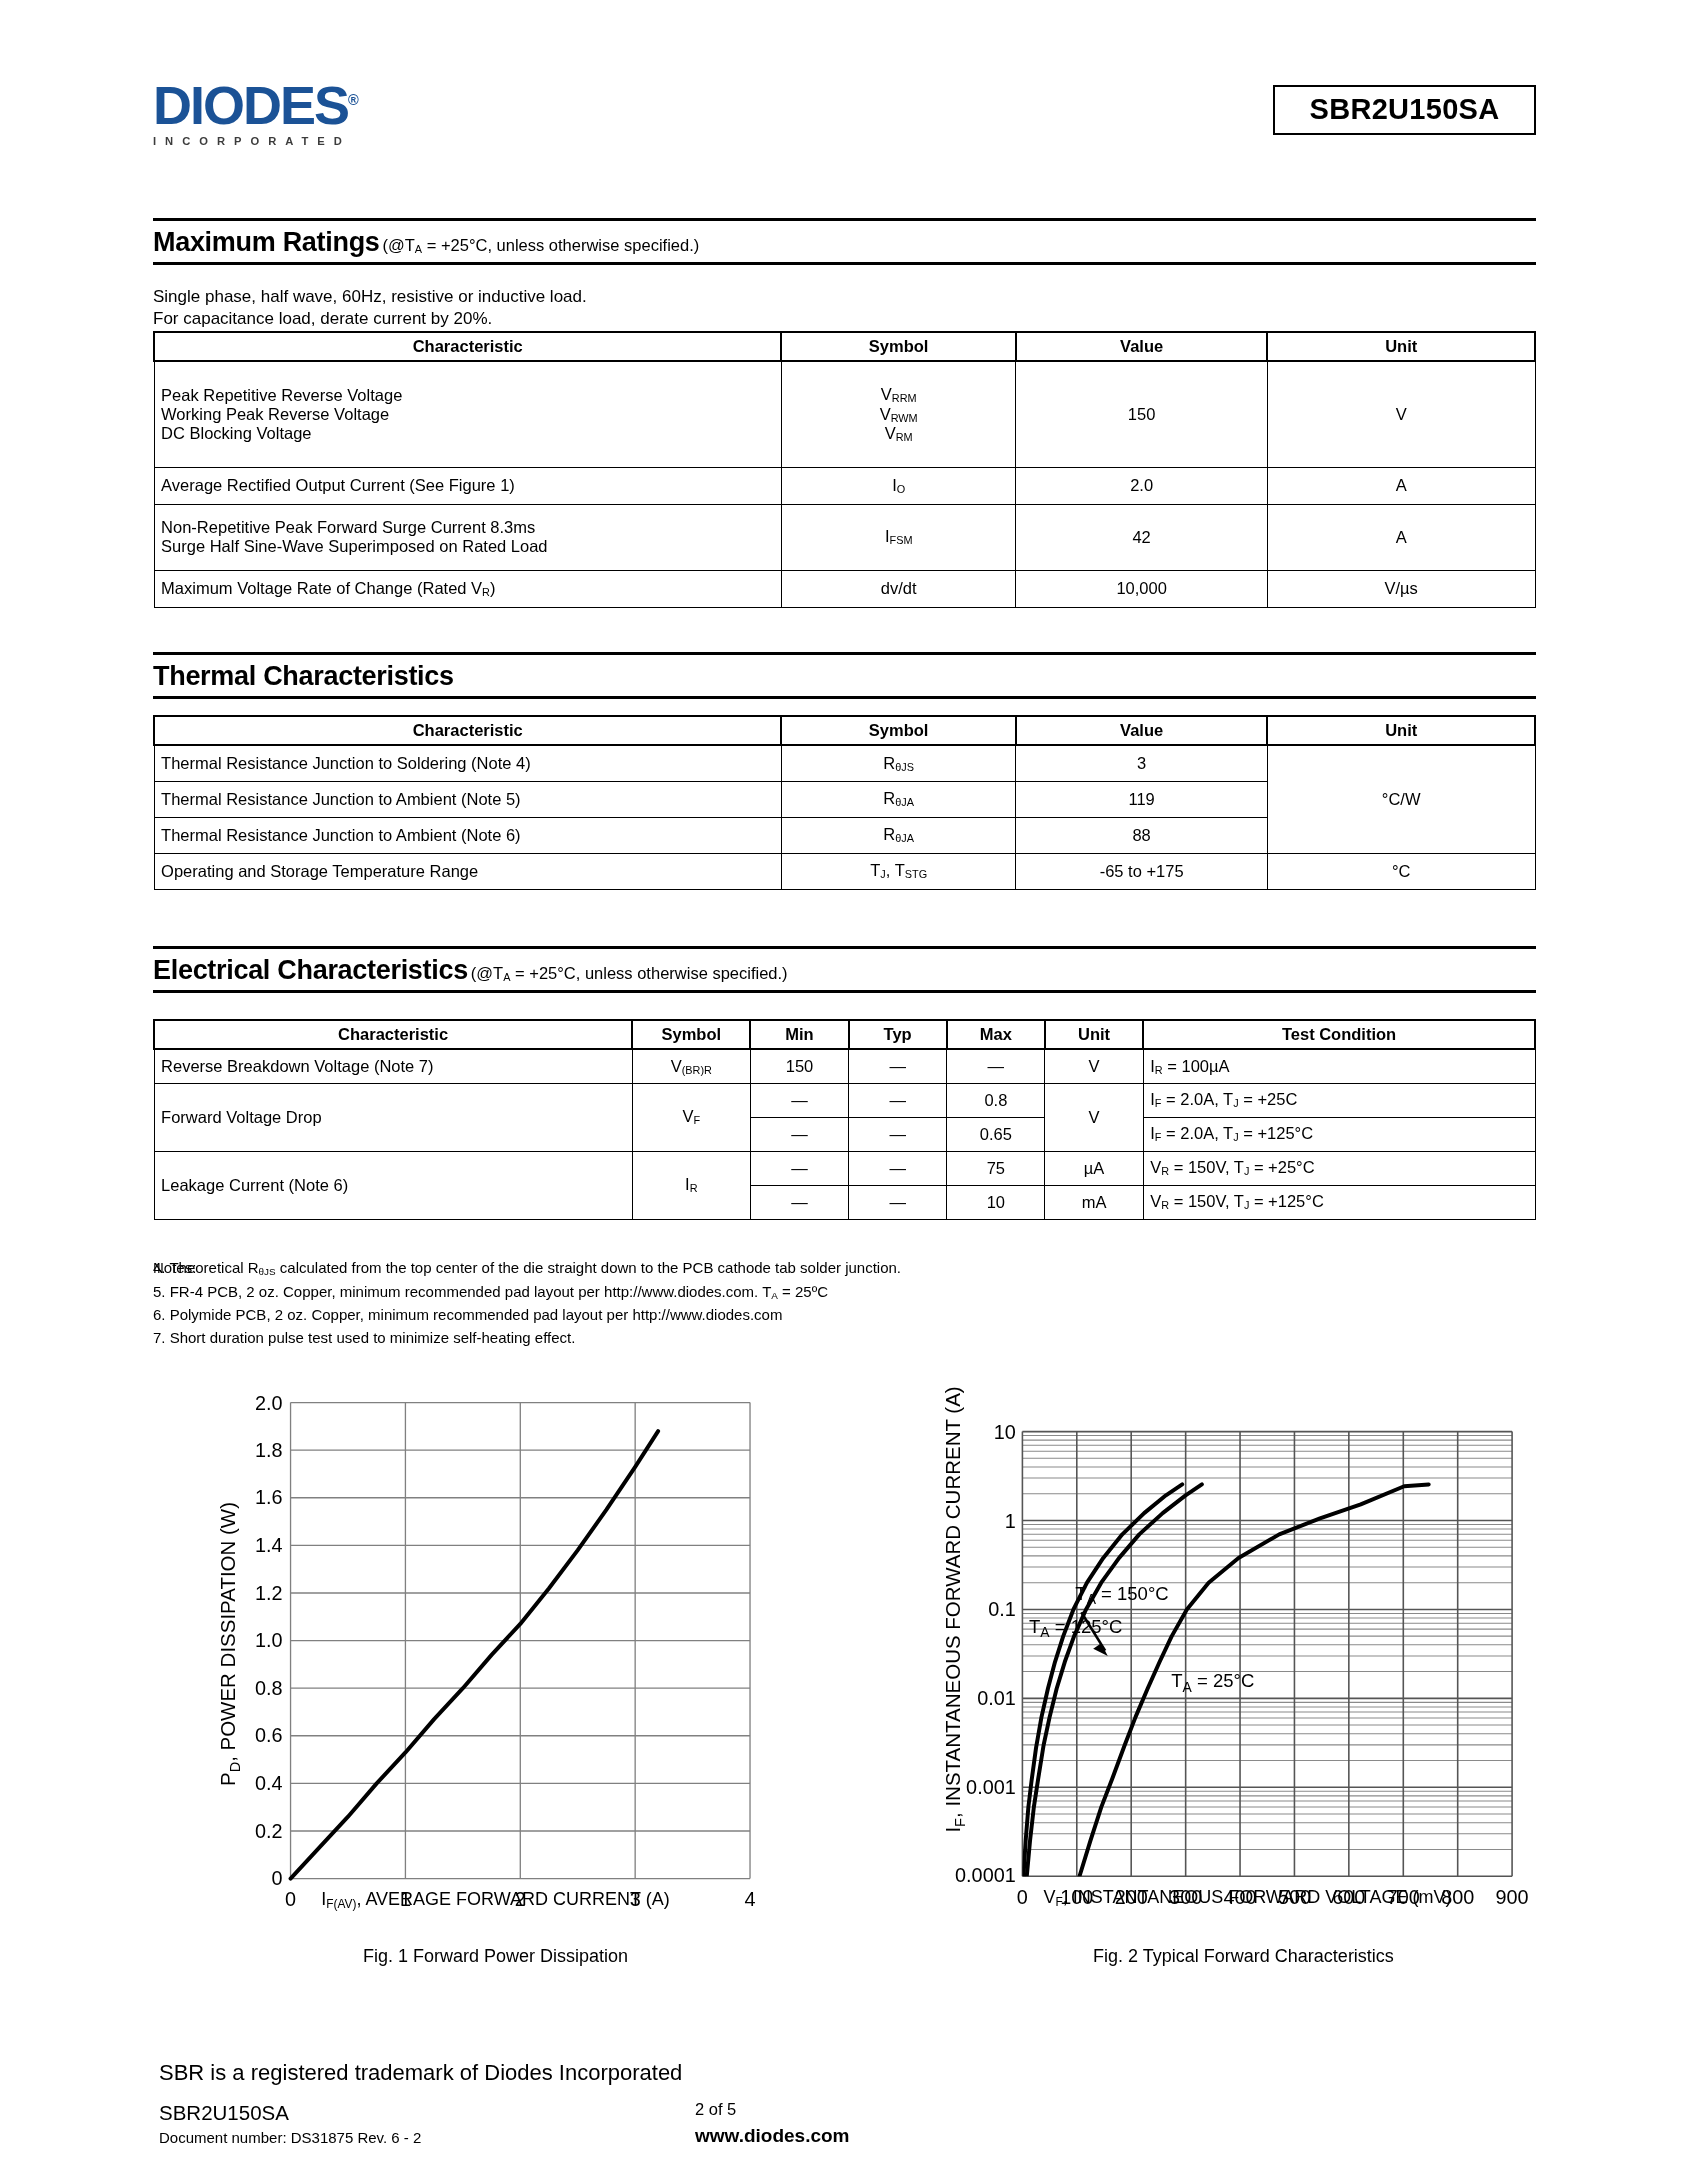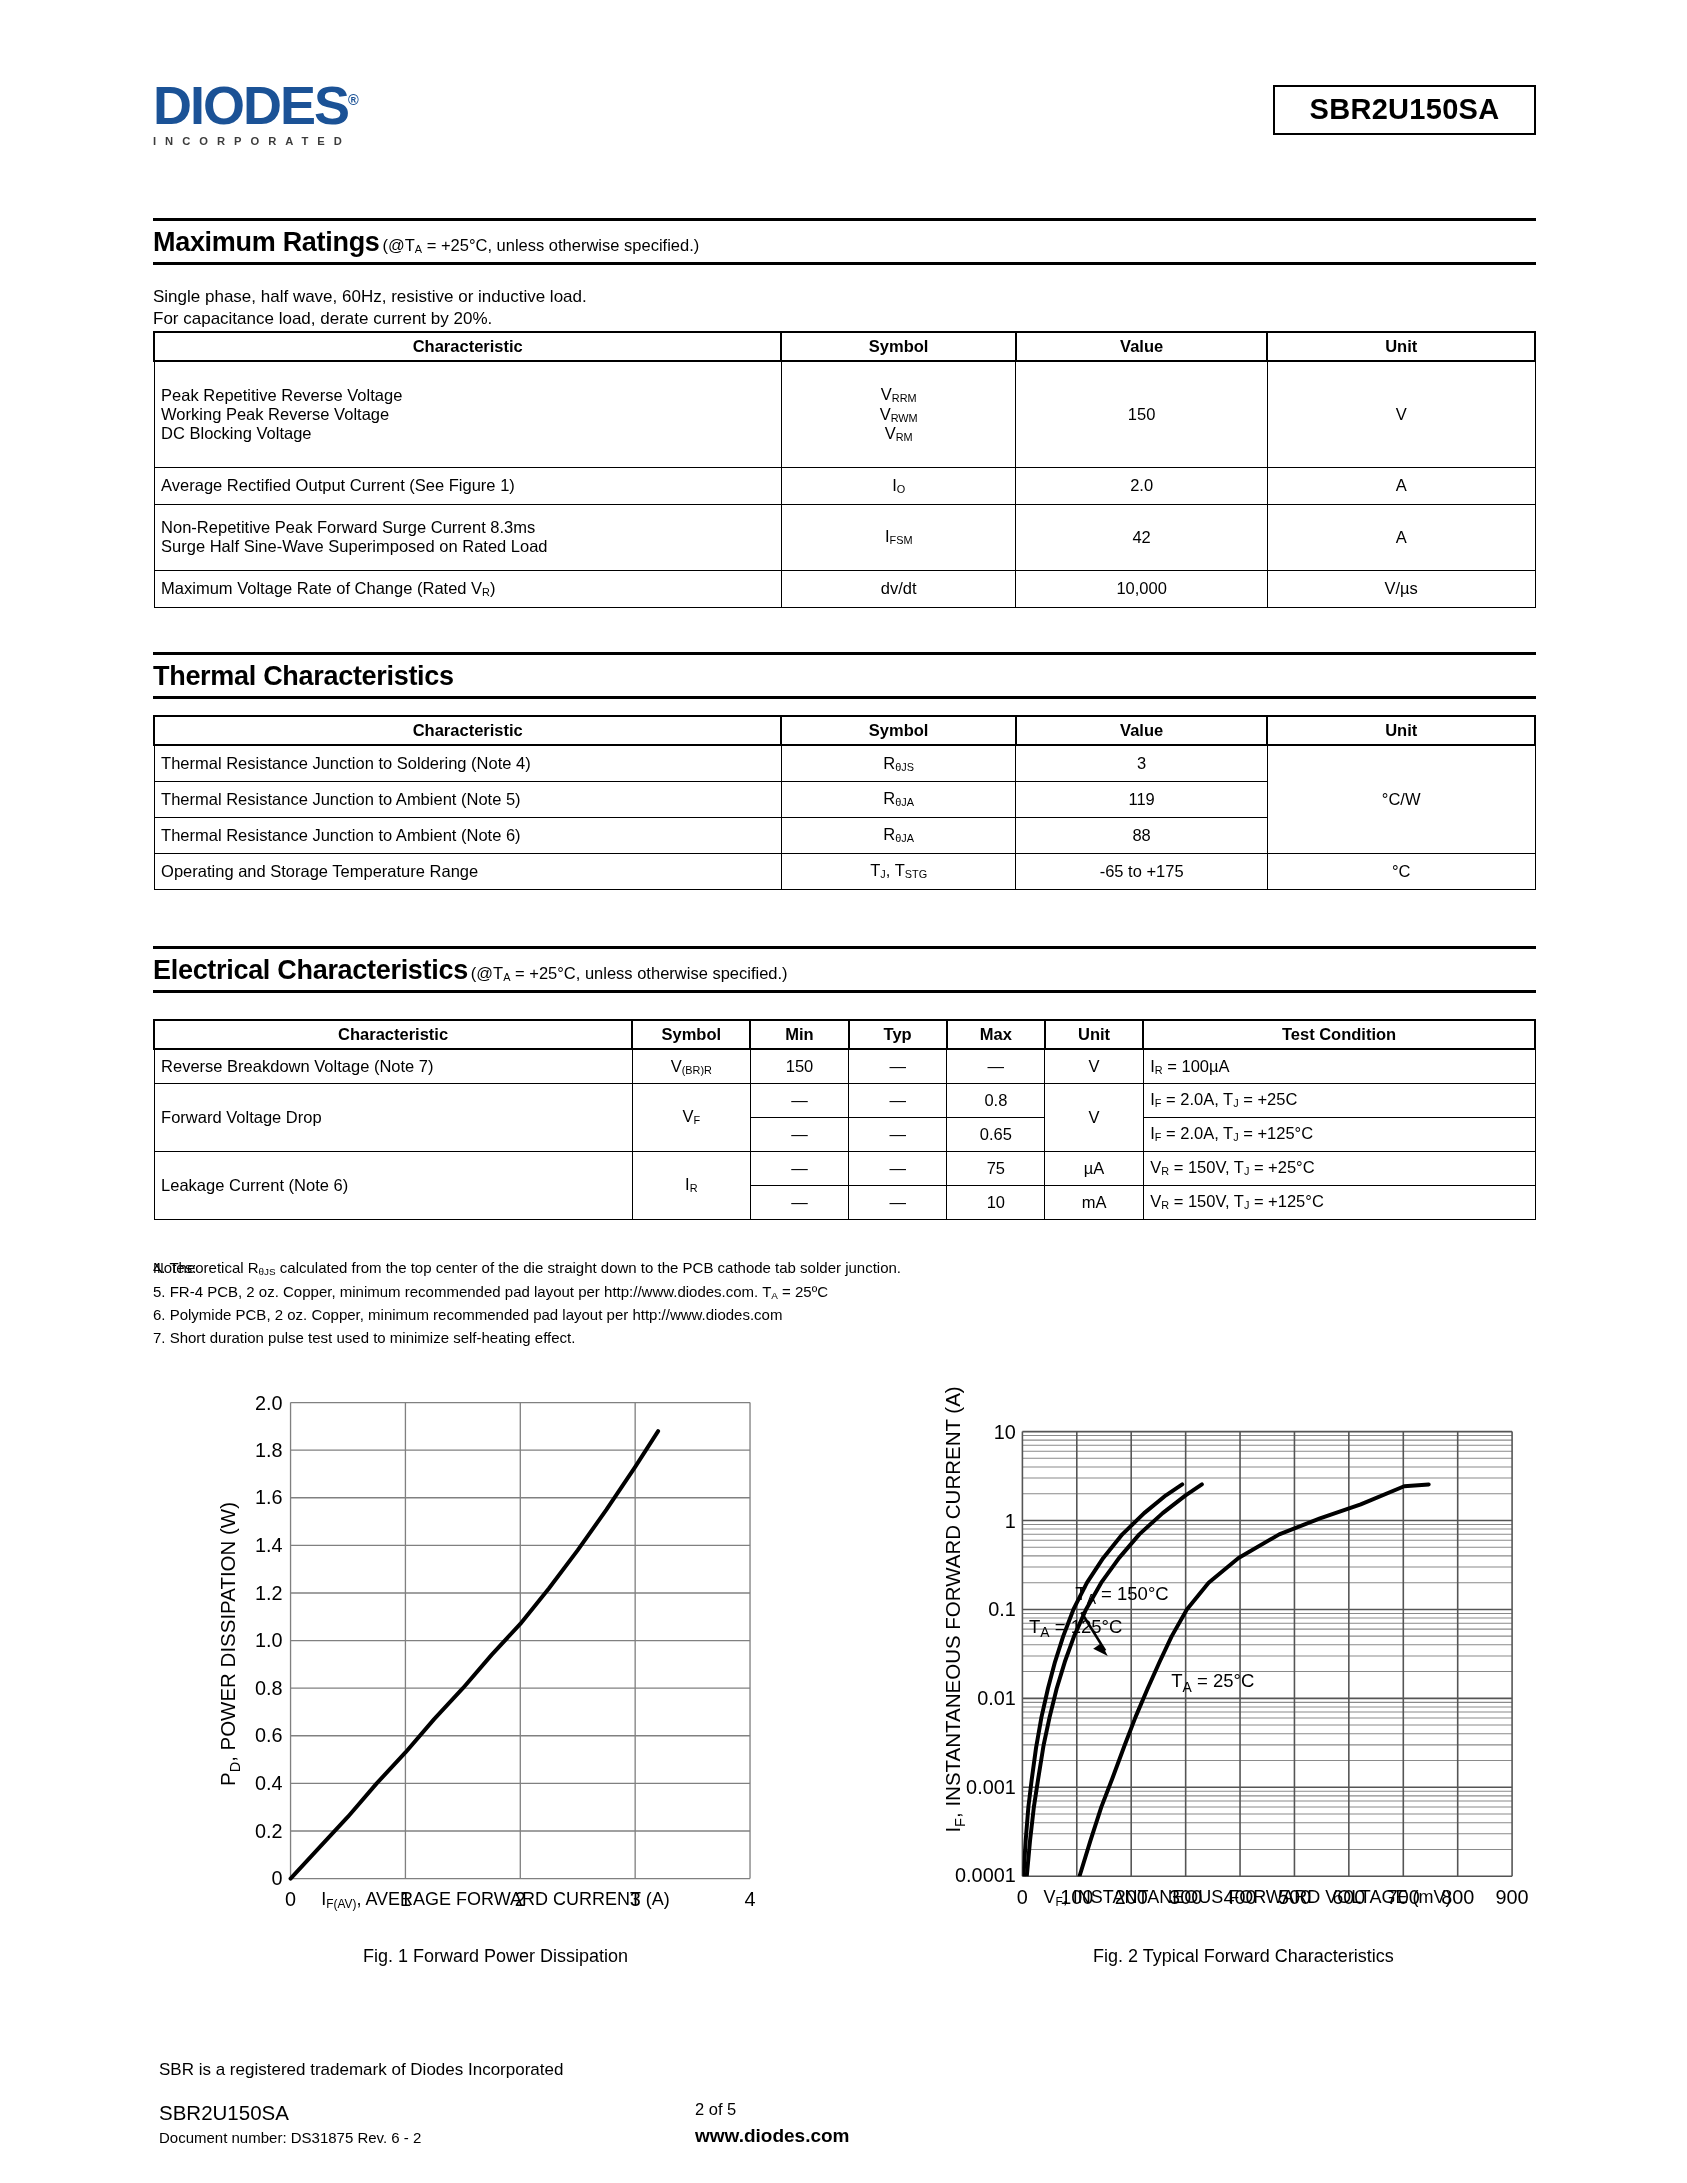--- a/index.html
+++ b/index.html
@@ -41,21 +41,21 @@
 
   
   .fig{position:absolute;}
   .figcap{position:absolute;text-align:center;font-size:18px;}
   .axlabel{position:absolute;font-size:18px;}
 
   
   .foot{position:absolute;font-size:16.5px;}
   .foot .big{font-size:20.5px;}
   .foot .bold{font-weight:bold;}
-  .tm{position:absolute;left:159px;top:2060px;font-size:17px;}
+  .tm{position:absolute;left:159px;top:2060px;font-size:22px;}
 </style>
 </head>
 <body>
 
 <div class="page">
 
   <div class="hdr">
     <div class="logo">
       <span class="logo-word"><span>DIODES</span><span class="logo-reg">®</span></span>
       <span class="logo-sub">INCORPORATED</span>

